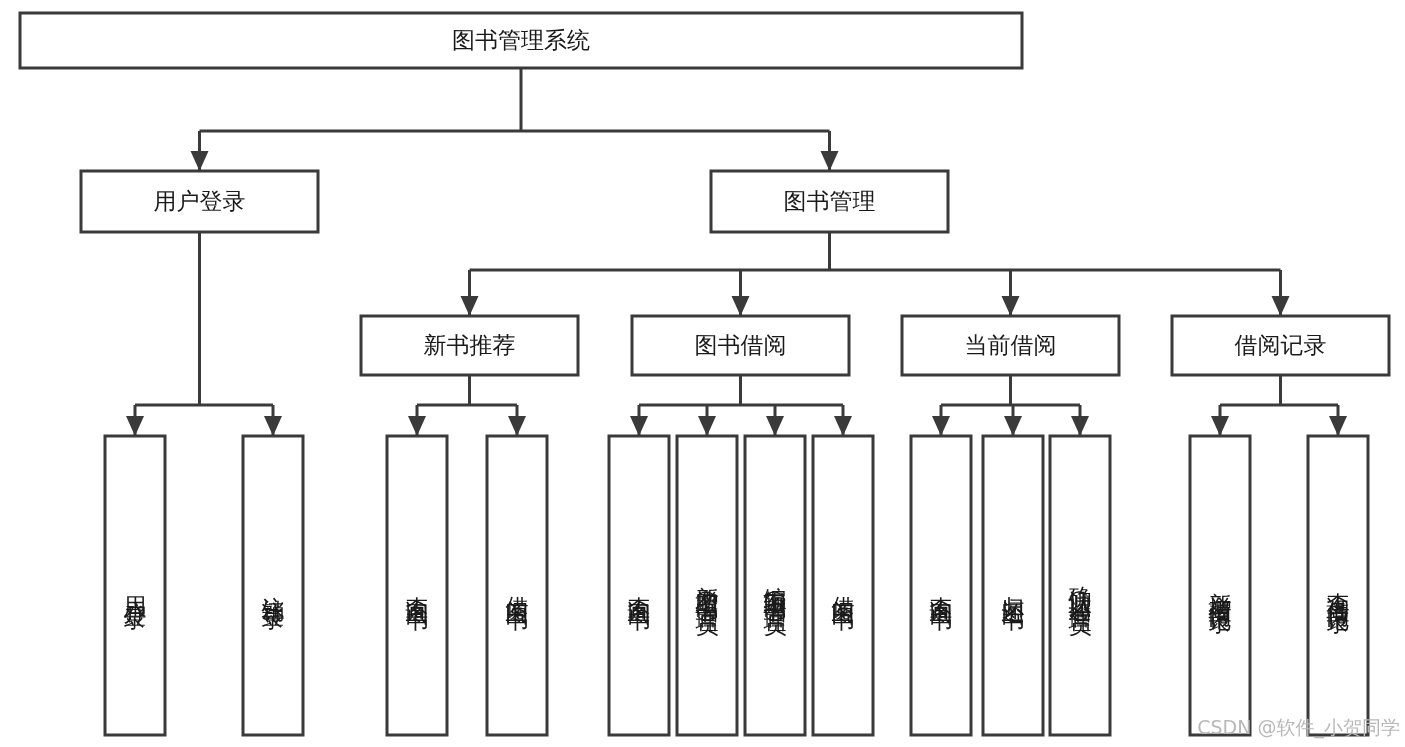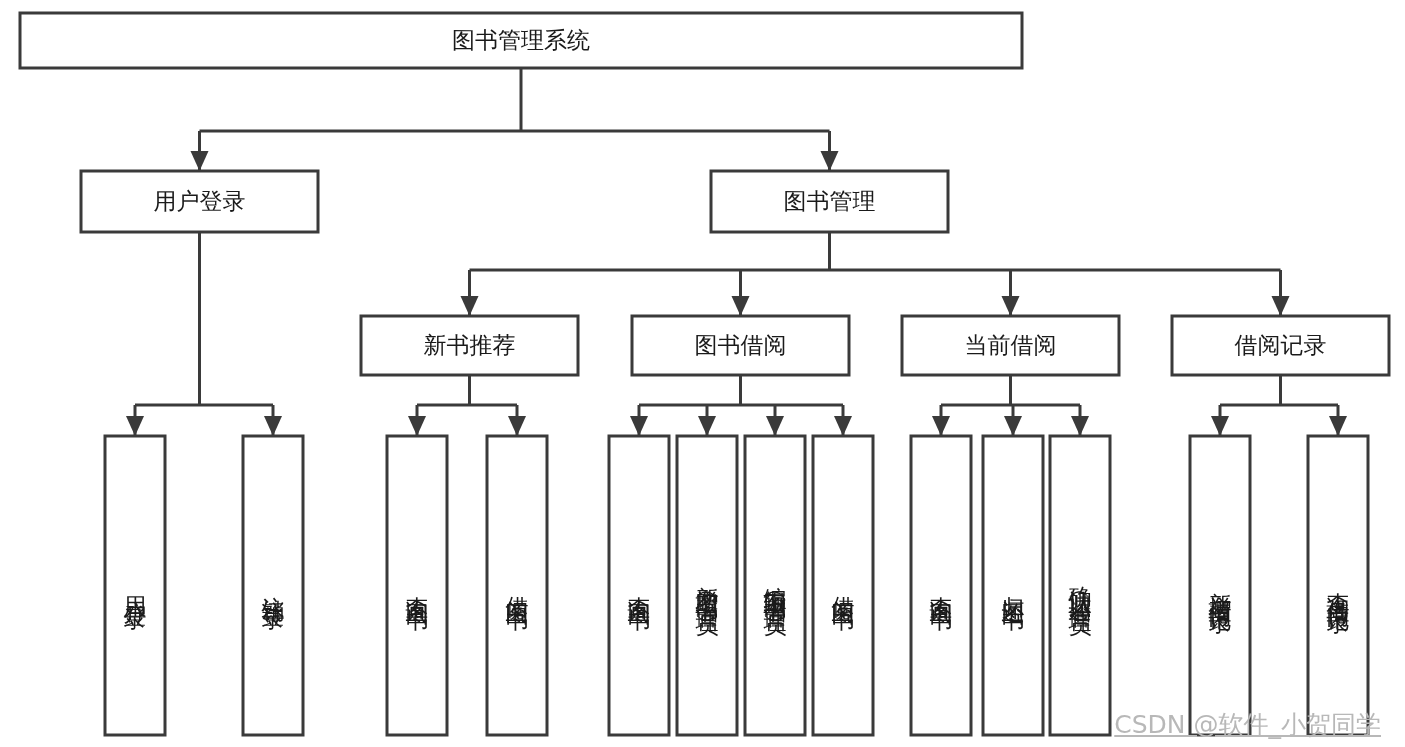--- a/index.html
+++ b/index.html
@@ -53,28 +53,27 @@
     text-orientation: upright;
     font-family: "DejaVu Sans", "Liberation Sans", sans-serif;
     font-size: 23px;
     line-height: 1;
     letter-spacing: 4px;
     color: #1a1a1a;
     white-space: nowrap;
   }
   .watermark {
     position: absolute;
-    right: 24px;
+    right: 5px;
     bottom: 6px;
     font-family: "DejaVu Sans", "Liberation Sans", sans-serif;
-    font-size: 25px;
+    font-size: 19px;
     color: #b8b8b8;
     white-space: nowrap;
     pointer-events: none;
-    text-decoration: underline;
   }
 </style>
 </head>
 <body>
 
 <div id="diagram-root">
   <svg class="diagram" viewBox="0 0 1405 747" xmlns="http://www.w3.org/2000/svg">
     <g id="connectors">
         <line x1="521" y1="68" x2="521" y2="131" class="connector"></line>
         <line x1="199.5" y1="131" x2="829.5" y2="131" class="connector"></line>

